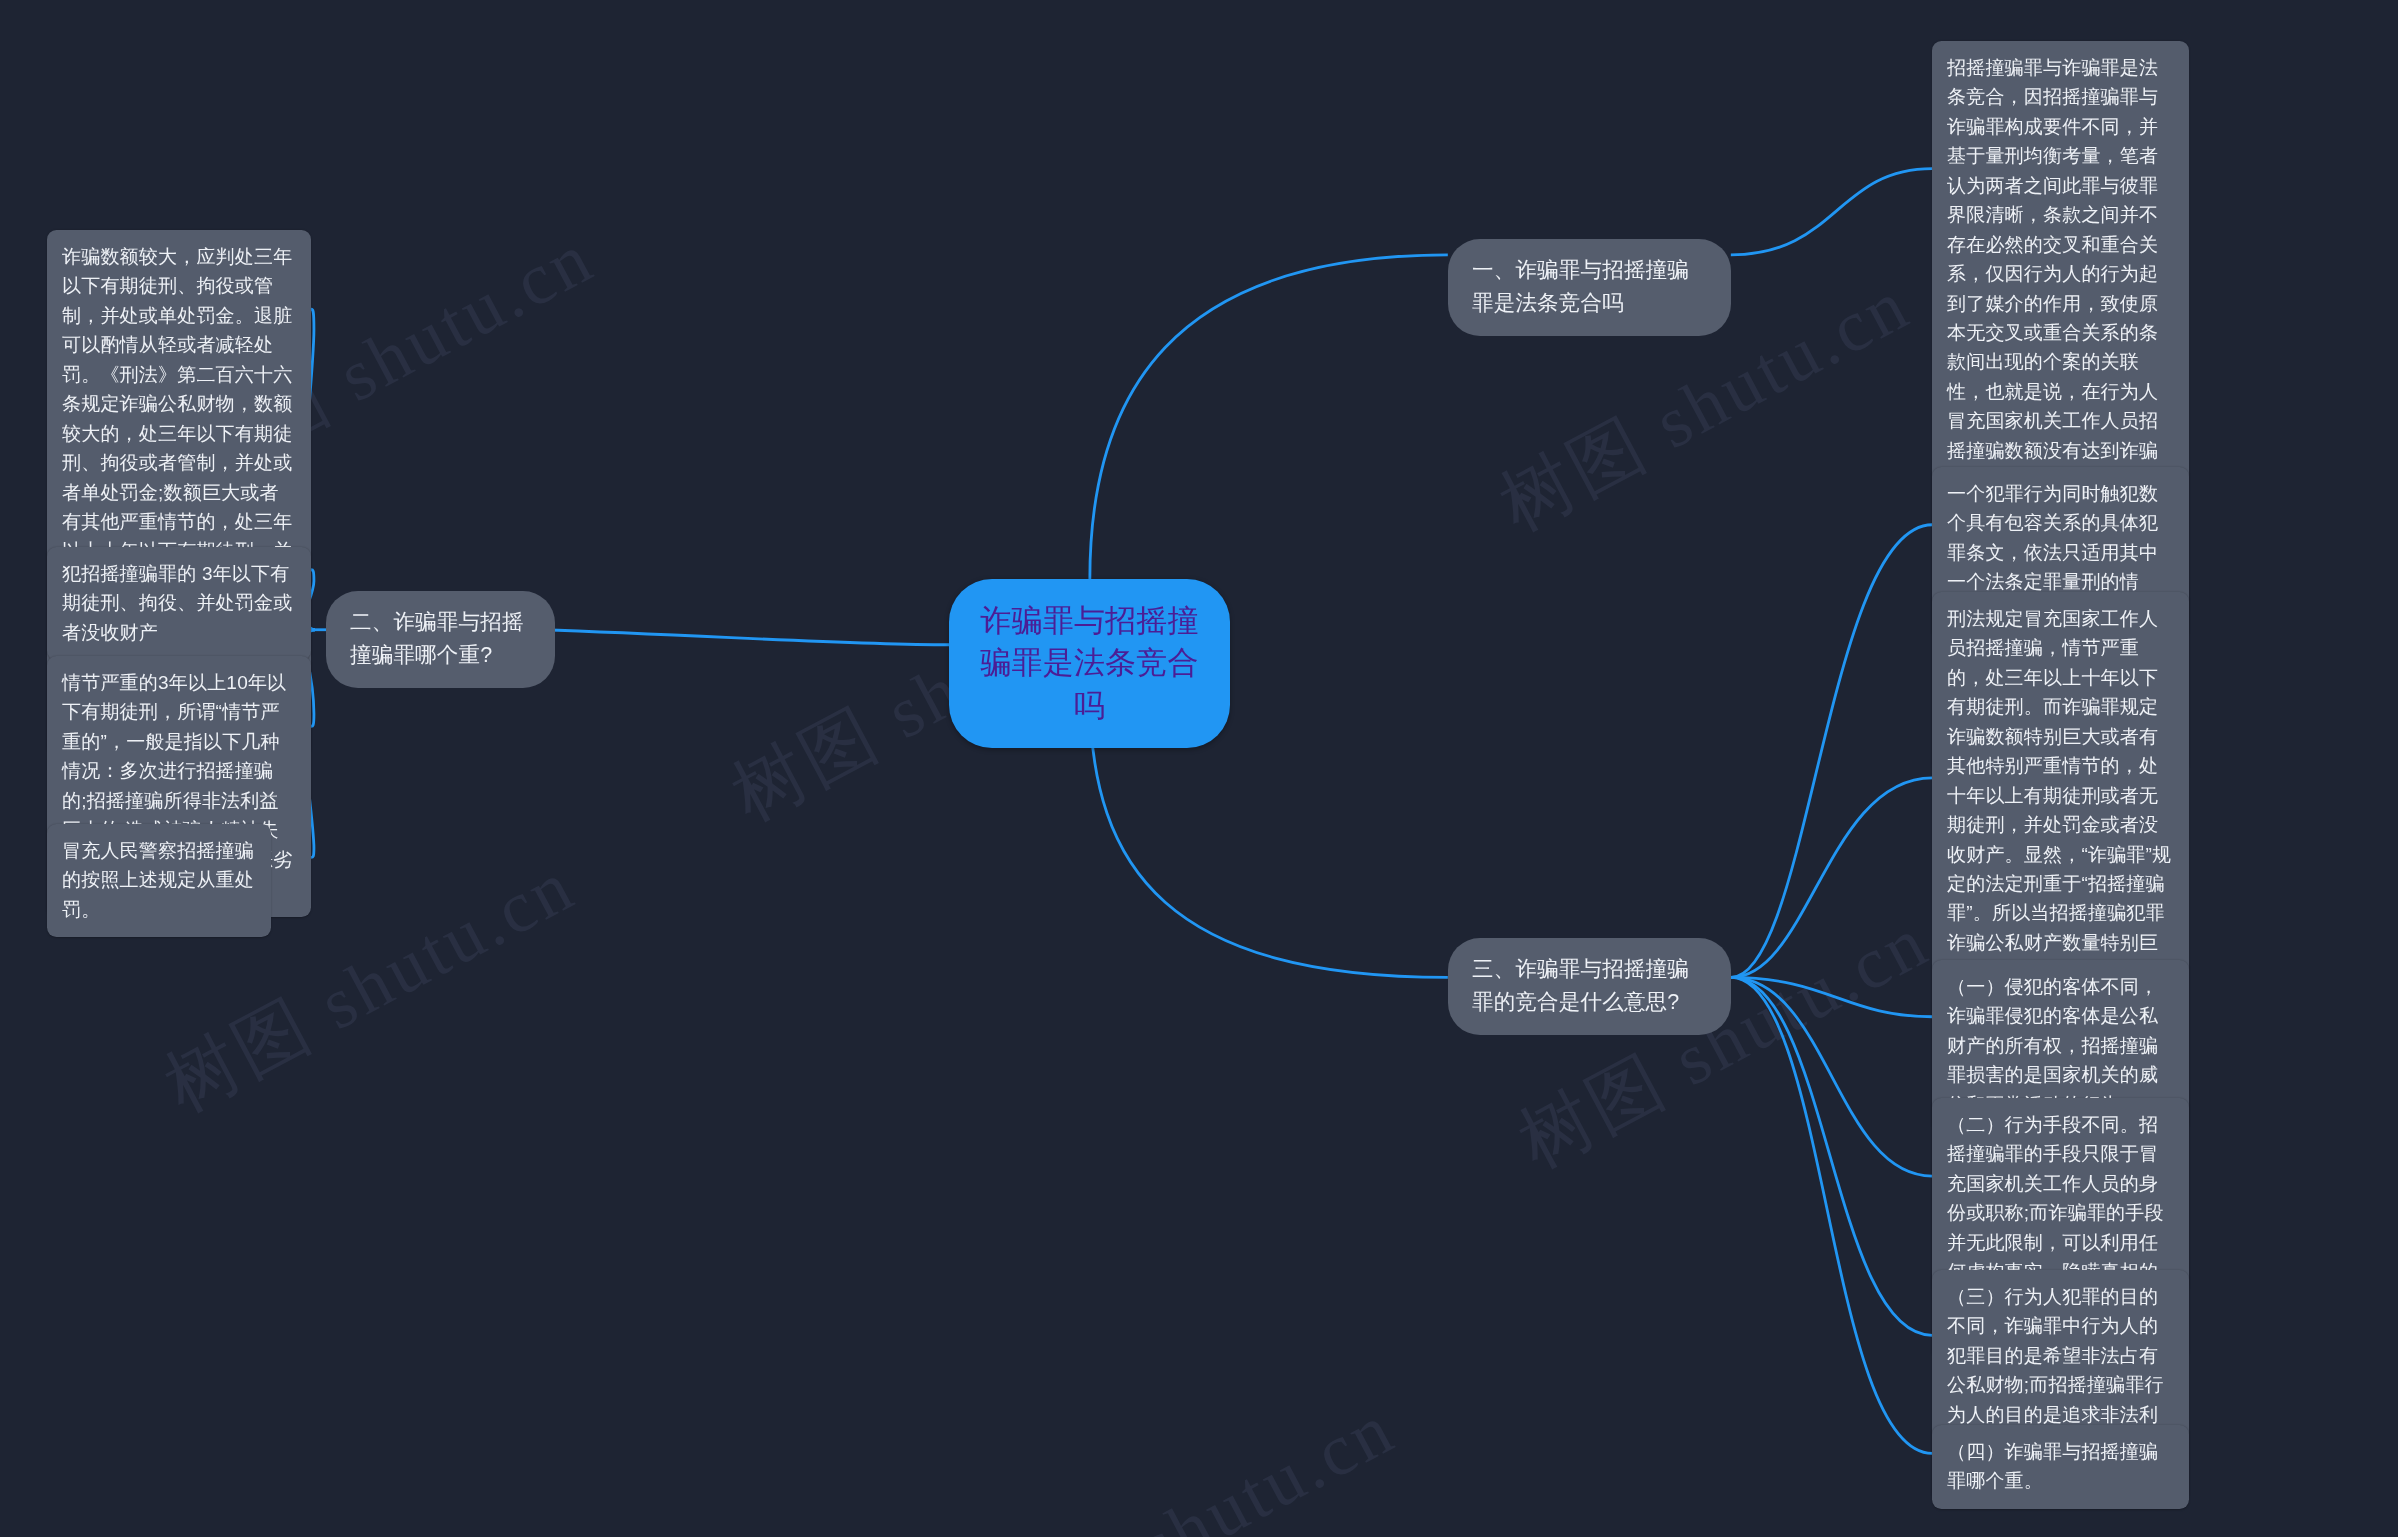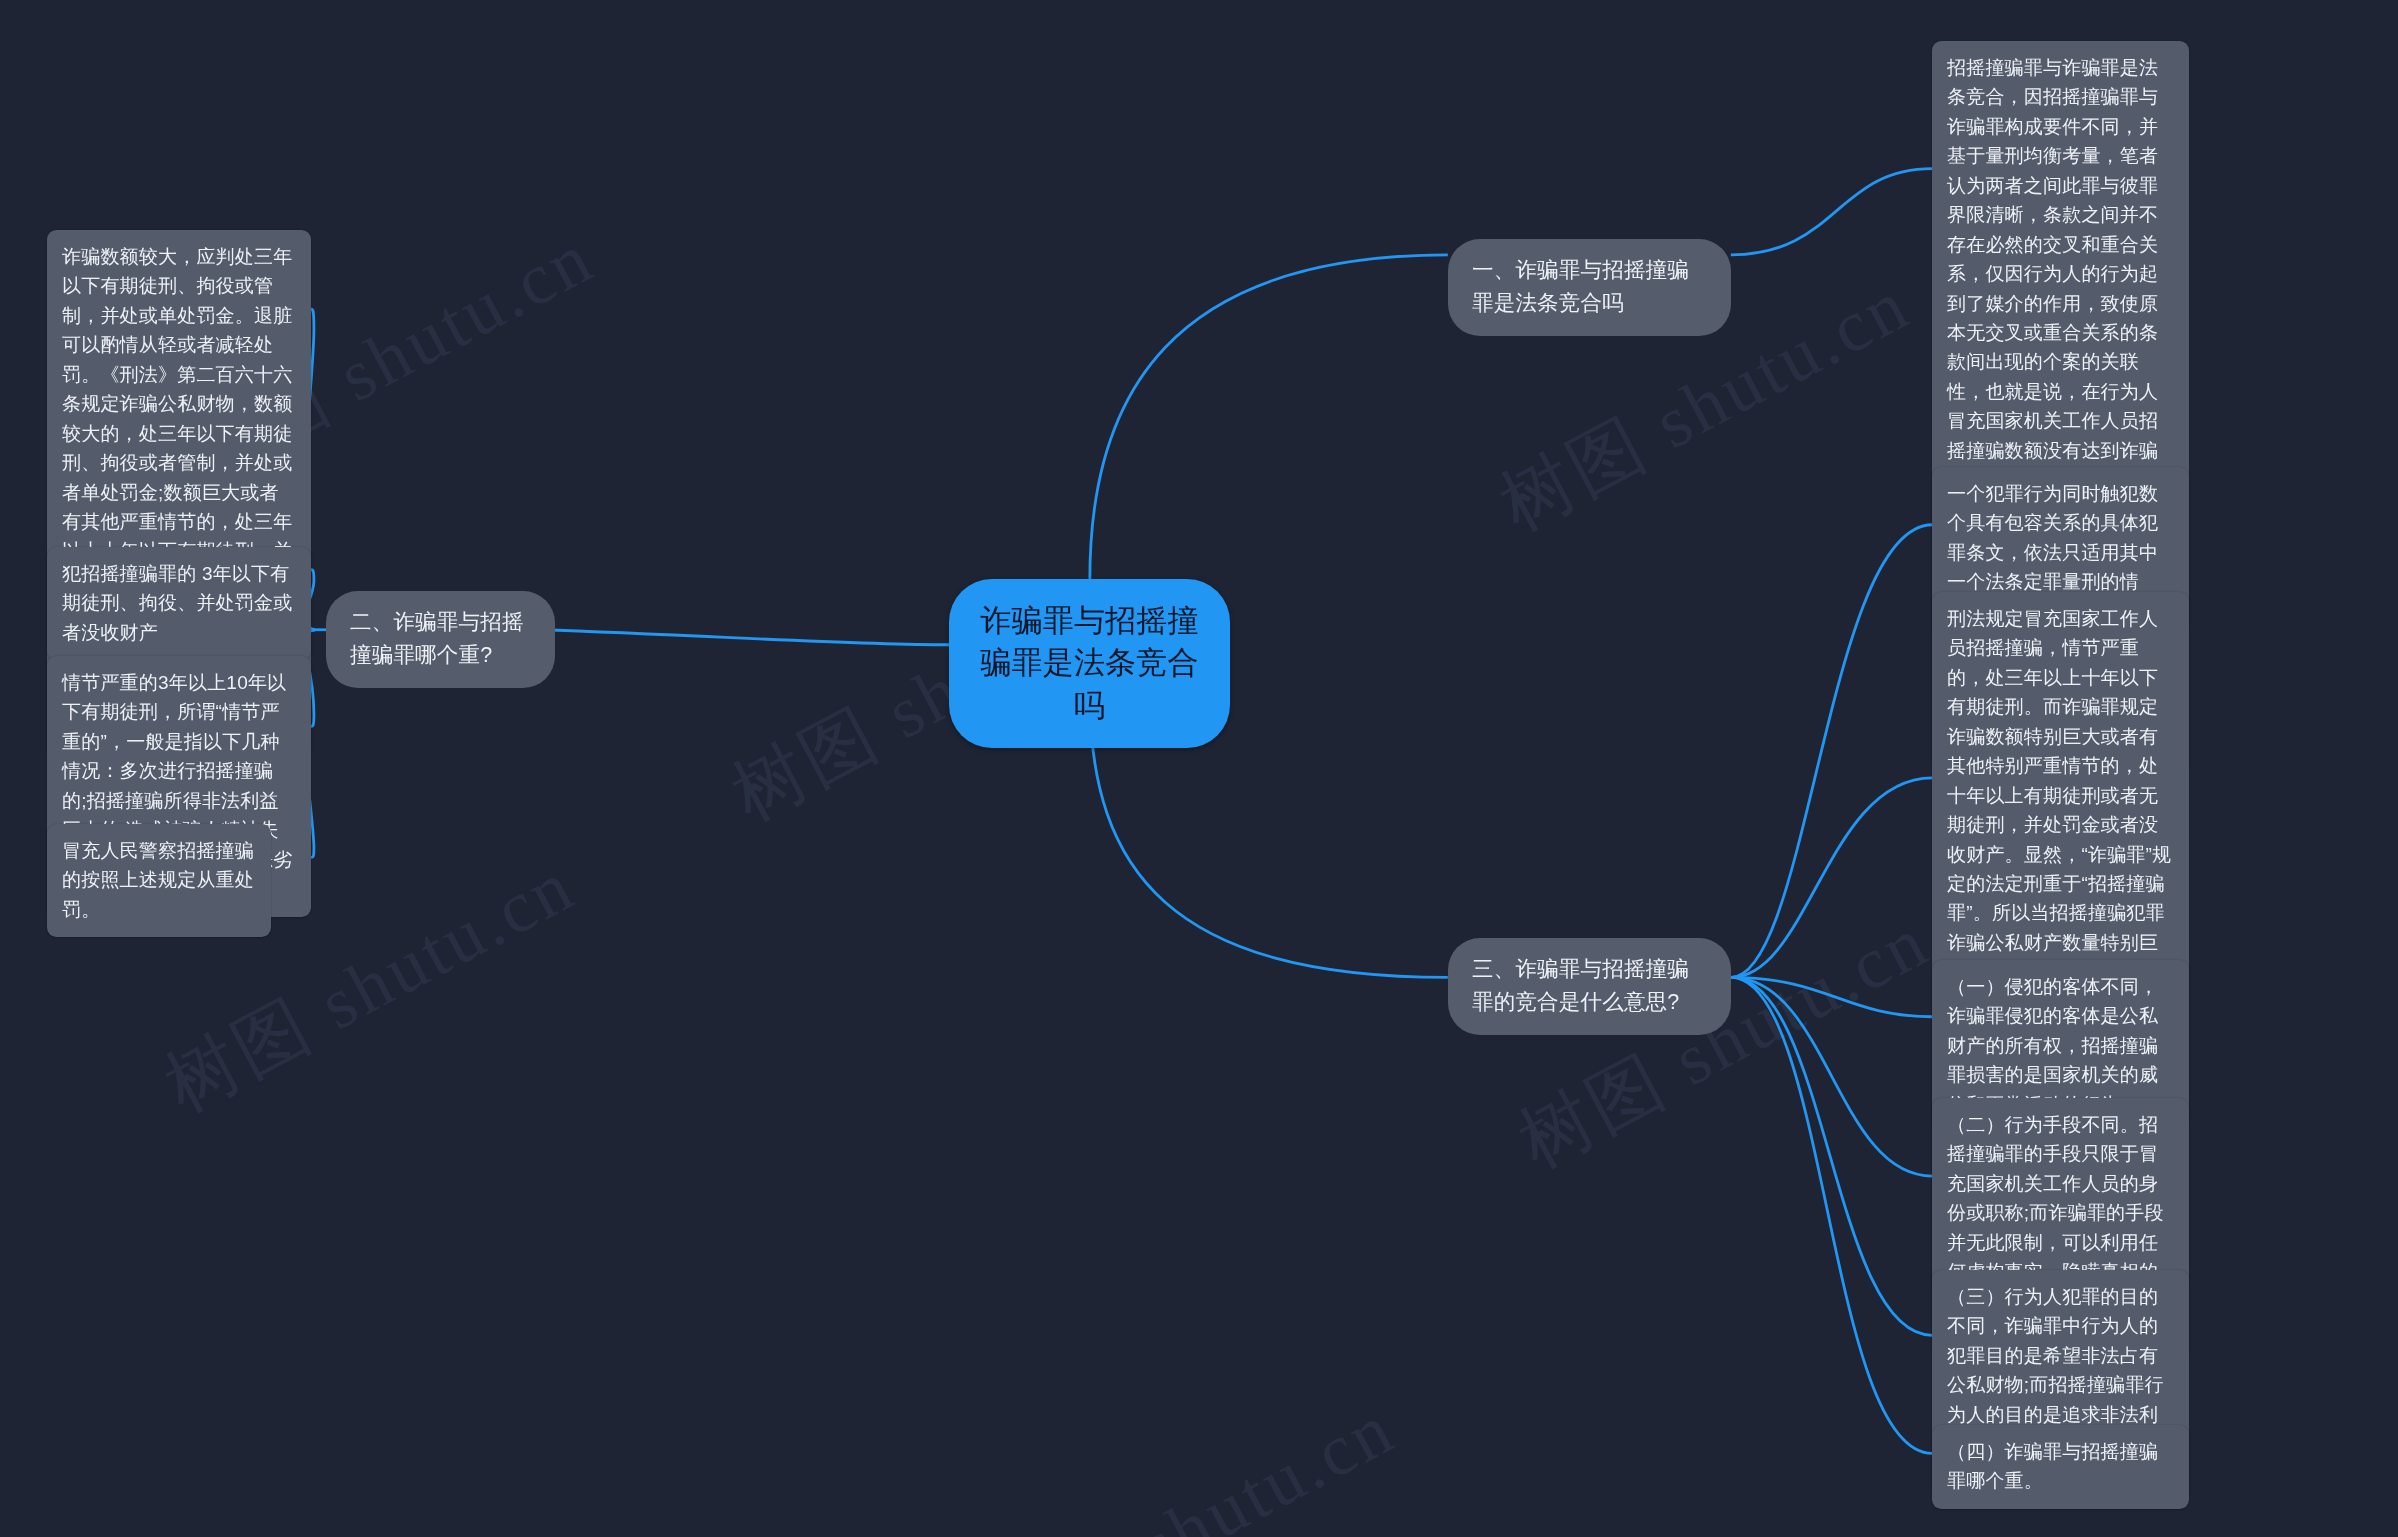--- a/index.html
+++ b/index.html
@@ -50,21 +50,21 @@
     padding:15px 24px;
     font-size:21.5px;
   }
   .root{
     background:#2196f3;
     border-radius:43px;
     padding:20.6px 28px;
     font-size:31px;
     text-align:center;
     line-height:1.38;
-    color:#0f172a;
+    color:#4c1d95;
     box-shadow:0 1.9px 5.6px rgba(0,0,0,.3);
   }
 
   
   #l-leaf-1{left:47px; top:230px; width:264px;}
   #l-leaf-2{left:47px; top:547px; width:264px;}
   #l-leaf-3{left:47px; top:656px; width:264px;}
   #l-leaf-4{left:47px; top:824px; width:224px;}
 
   

